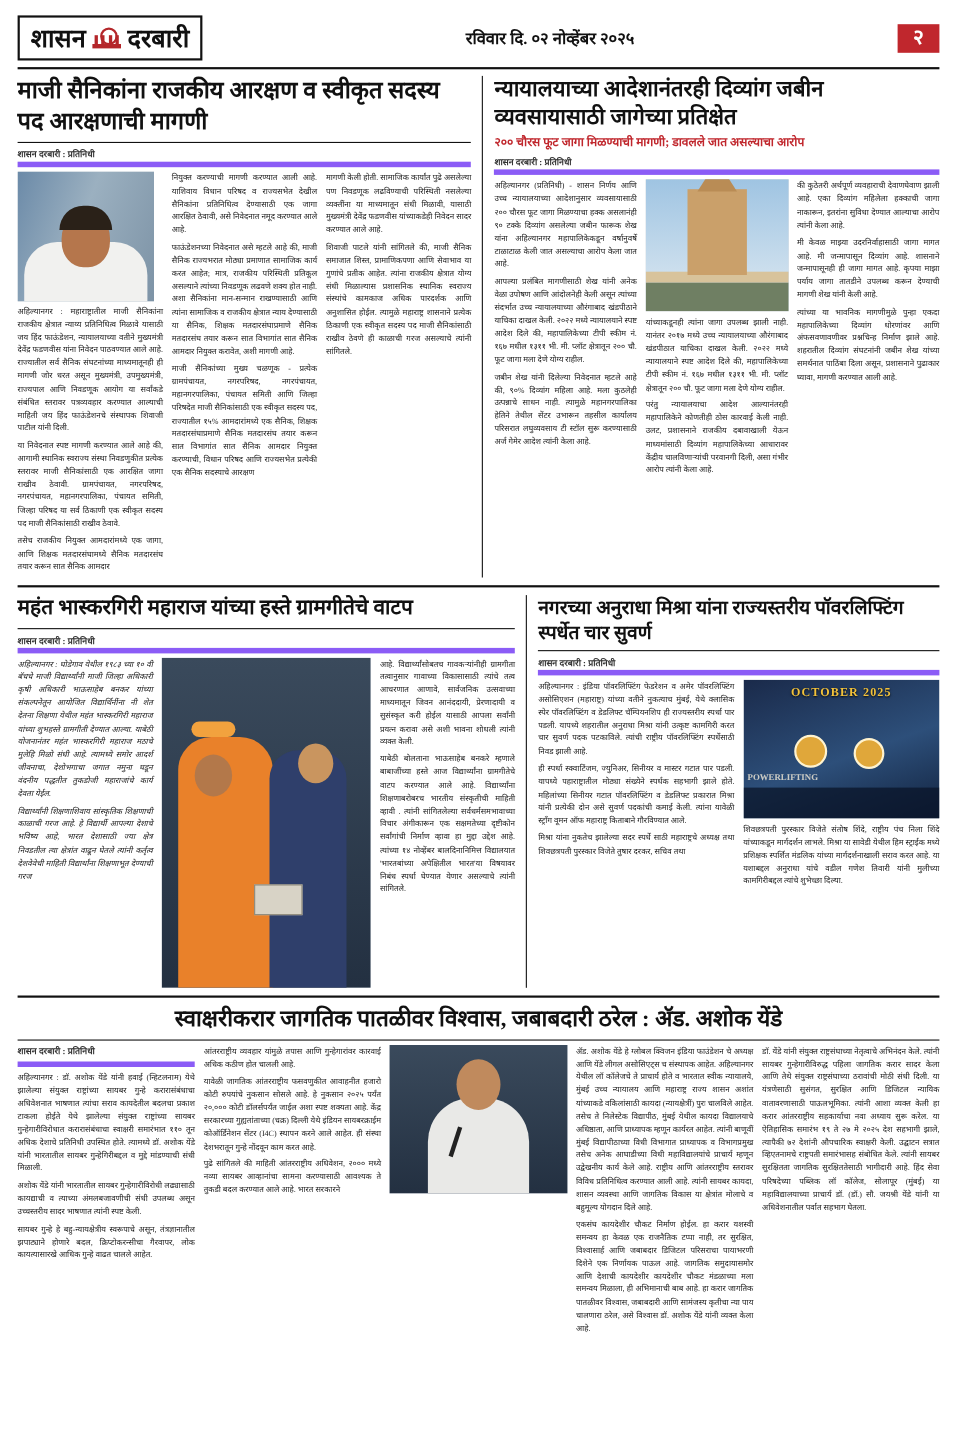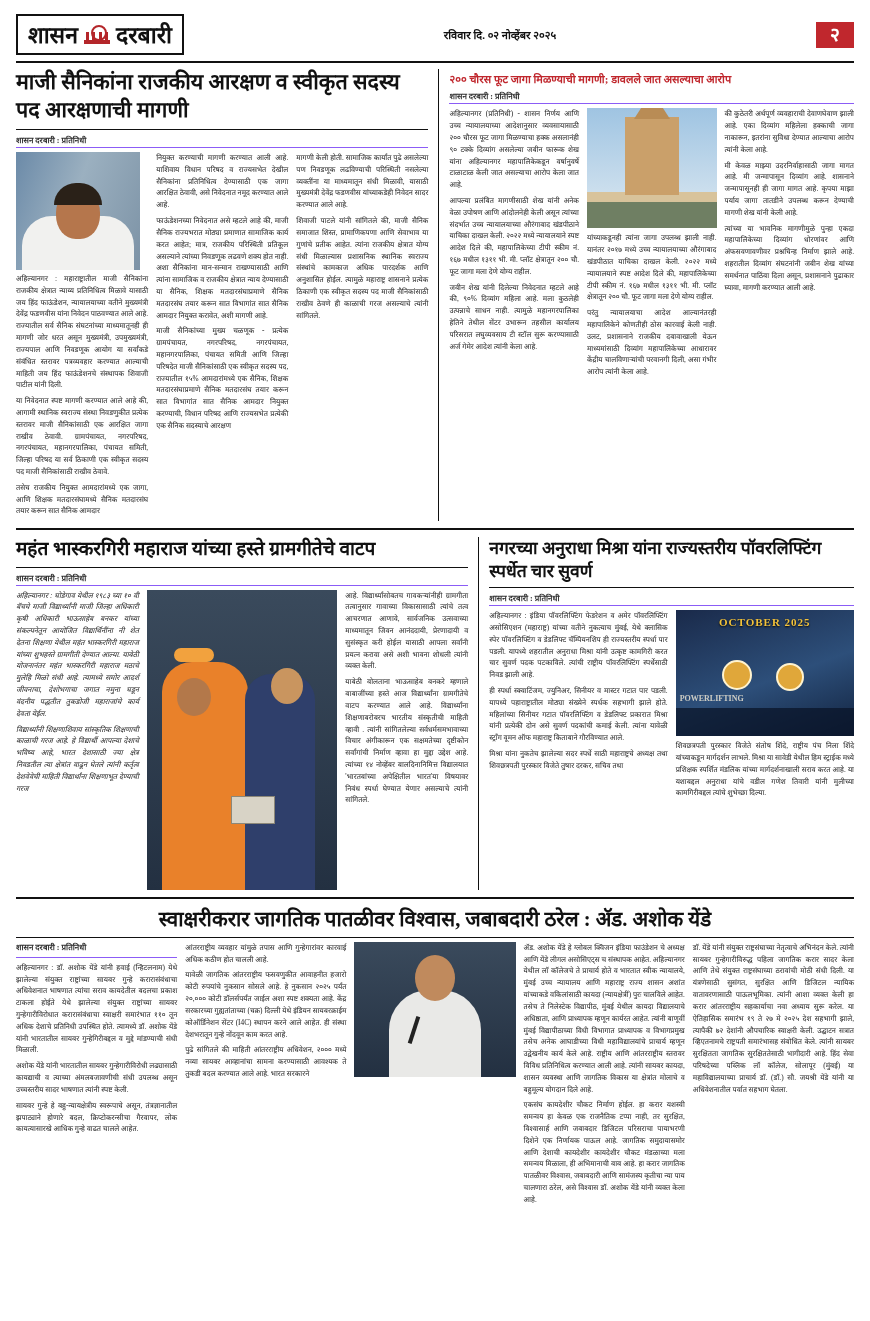--- a/index.html
+++ b/index.html
@@ -42,40 +42,40 @@
     border:2px solid #b4262a;
   }
   .logo-emblem .base{
     position:absolute;left:0;bottom:1px;width:26px;height:4px;background:#b4262a;
   }
   .logo-emblem .pil{
     position:absolute;bottom:5px;width:3px;height:8px;background:#b4262a;
   }
   .date-line{
     font-family:"Liberation Serif", serif;
-    font-size:11px;font-weight:bold;color:#111;
+    font-size:15px;font-weight:bold;color:#111;
     flex:1;text-align:center;
   }
   .page-num{
     background:#c0272d;color:#fff;
     font-family:"Liberation Serif", serif;
     font-weight:bold;font-size:19px;
     width:38px;height:26px;line-height:26px;text-align:center;
   }
   .hr-thick{border-top:2px solid #111;margin:7px 0;}
   .headline{
     font-family:"Liberation Serif", serif;
     font-weight:bold;
     color:#111;
     line-height:1.28;
   }
   .byline{
     font-size:8px;font-weight:bold;color:#333;
     font-family:"Liberation Serif", serif;
-    border-bottom:1px solid #8b5cf6;
+    border-bottom:5px solid #8b5cf6;
     padding-bottom:2px;margin-bottom:4px;
   }
   .subhead{
     color:#c0272d;font-weight:bold;
     font-family:"Liberation Serif", serif;
     font-size:11px;margin:3px 0 4px 0;line-height:1.3;
   }
   .col-text{
     font-family:"Liberation Serif", serif;
     font-size:7.3px;
@@ -209,20 +209,21 @@
         </div>
         <div class="col-text">
           <p>मागणी केली होती. सामाजिक कार्यांत पुढे असलेल्या पण निवडणूक लढविण्याची परिस्थिती नसलेल्या व्यक्तींना या माध्यमातून संधी मिळावी, यासाठी मुख्यमंत्री देवेंद्र फडणवीस यांच्याकडेही निवेदन सादर करण्यात आले आहे.</p>
           <p>शिवाजी पाटले यांनी सांगितले की, माजी सैनिक समाजात शिस्त, प्रामाणिकपणा आणि सेवाभाव या गुणांचे प्रतीक आहेत. त्यांना राजकीय क्षेत्रात योग्य संधी मिळाल्यास प्रशासनिक स्थानिक स्वराज्य संस्थांचे कामकाज अधिक पारदर्शक आणि अनुशासित होईल. त्यामुळे महाराष्ट्र शासनाने प्रत्येक ठिकाणी एक स्वीकृत सदस्य पद माजी सैनिकांसाठी राखीव ठेवणे ही काळाची गरज असल्याचे त्यांनी सांगितले.</p>
           <p></p>
         </div>
       </div>
     </div>
 
     <div class="story-right">
+      <div class="headline h1-right">न्यायालयाच्या आदेशानंतरही दिव्यांग जबीन व्यवसायासाठी जागेच्या प्रतिक्षेत</div>
       <div class="subhead">२०० चौरस फूट जागा मिळण्याची मागणी; डावलले जात असल्याचा आरोप</div>
       <div class="byline">शासन दरबारी : प्रतिनिधी</div>
       <div class="cols3">
         <div class="col-text">
           <p>अहिल्यानगर (प्रतिनिधी) - शासन निर्णय आणि उच्च न्यायालयाच्या आदेशानुसार व्यवसायासाठी २०० चौरस फूट जागा मिळण्याचा हक्क असलानंही ९० टक्के दिव्यांग असलेल्या जबीन फारूक शेख यांना अहिल्यानगर महापालिकेकडून वर्षानुवर्षे टाळाटाळ केली जात असल्याचा आरोप केला जात आहे.</p>
           <p>आपल्या प्रलंबित मागणीसाठी शेख यांनी अनेक वेळा उपोषण आणि आंदोलनेही केली असून त्यांच्या संदर्भात उच्च न्यायालयाच्या औरंगाबाद खंडपीठाने याचिका दाखल केली. २०२२ मध्ये न्यायालयाने स्पष्ट आदेश दिले की, महापालिकेच्या टीपी स्कीम नं. १६७ मधील १३११ भी. मी. प्लॉट क्षेत्रातून २०० चौ. फूट जागा मला देणे योग्य राहील.</p>
           <p>जबीन शेख यांनी दिलेल्या निवेदनात म्हटले आहे की, ९०% दिव्यांग महिला आहे. मला कुठलेही उत्पन्नाचे साधन नाही. त्यामुळे महानगरपालिका हेतिने तेथील सेंटर उभारून तहसील कार्यालय परिसरात लघुव्यवसाय टी स्टॉल सुरू करण्यासाठी अर्ज गेमेर आदेश त्यांनी केला आहे.</p>
           <p></p>
         </div>
         <div class="col-text">

